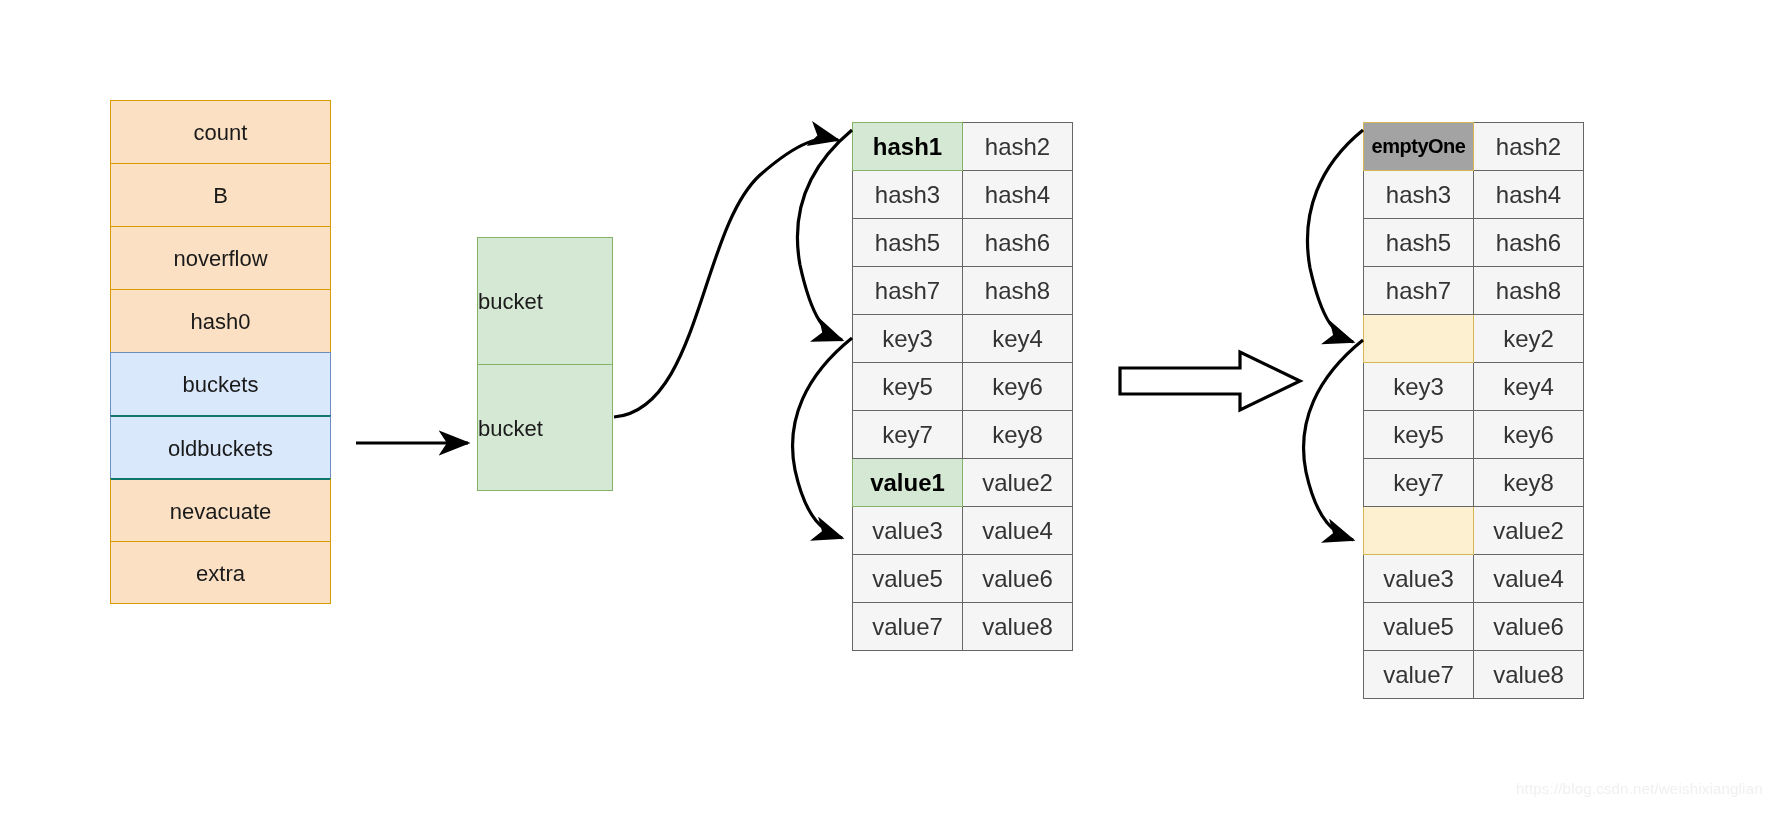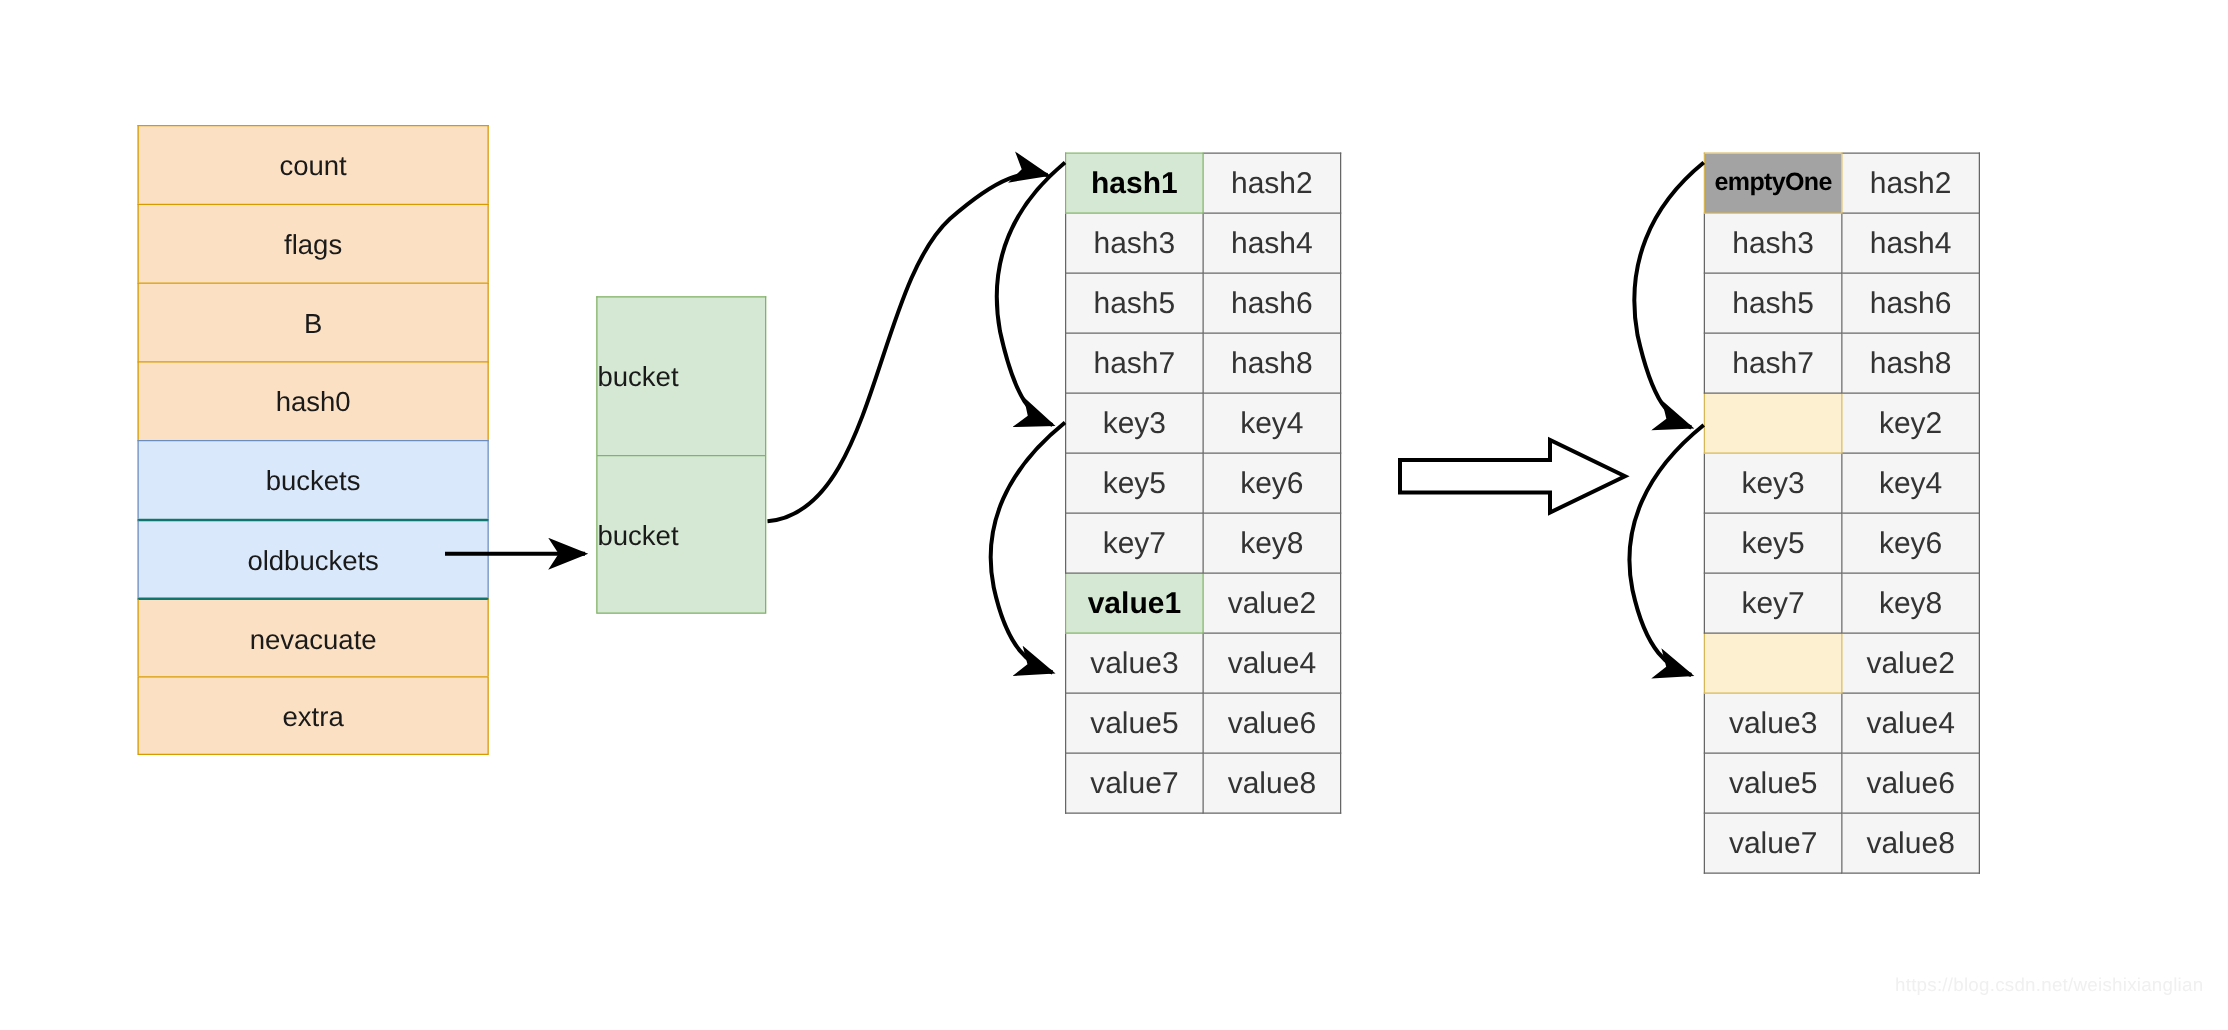--- a/index.html
+++ b/index.html
@@ -8,21 +8,21 @@
     width:1782px;height:824px;
     background:#ffffff;
     font-family:"Liberation Sans","DejaVu Sans",sans-serif;
     overflow:hidden;
     position:relative;
   }
   #canvas{position:absolute;left:0;top:0;width:1782px;height:824px;}
 
   
   .struct{
-    position:absolute;left:110px;top:100px;width:281px;
+    position:absolute;left:110px;top:100px;width:221px;
     box-sizing:border-box;
   }
   .struct-row{
     height:63px;line-height:63px;
     text-align:center;
     font-size:22px;color:#1a1a1a;
     box-sizing:border-box;
     border:1px solid #D79B00;
     border-bottom:none;
     background:#FBE0C3;
@@ -101,22 +101,22 @@
     letter-spacing:0.2px;
   }
 </style>
 </head>
 <body>
 
 <div id="canvas">
 
   <div class="struct" id="struct-host">
       <div class="struct-row">count</div>
-      <div class="struct-row">flags</div>
       <div class="struct-row">B</div>
+      <div class="struct-row">noverflow</div>
       <div class="struct-row">hash0</div>
       <div class="struct-row blue">buckets</div>
       <div class="struct-row blue">oldbuckets</div>
       <div class="struct-row">nevacuate</div>
       <div class="struct-row">extra</div>
     </div>
 
   <div class="buckets" id="bucket-host">
       <div class="bucket-cell">bucket</div>
       <div class="bucket-cell">bucket</div>

